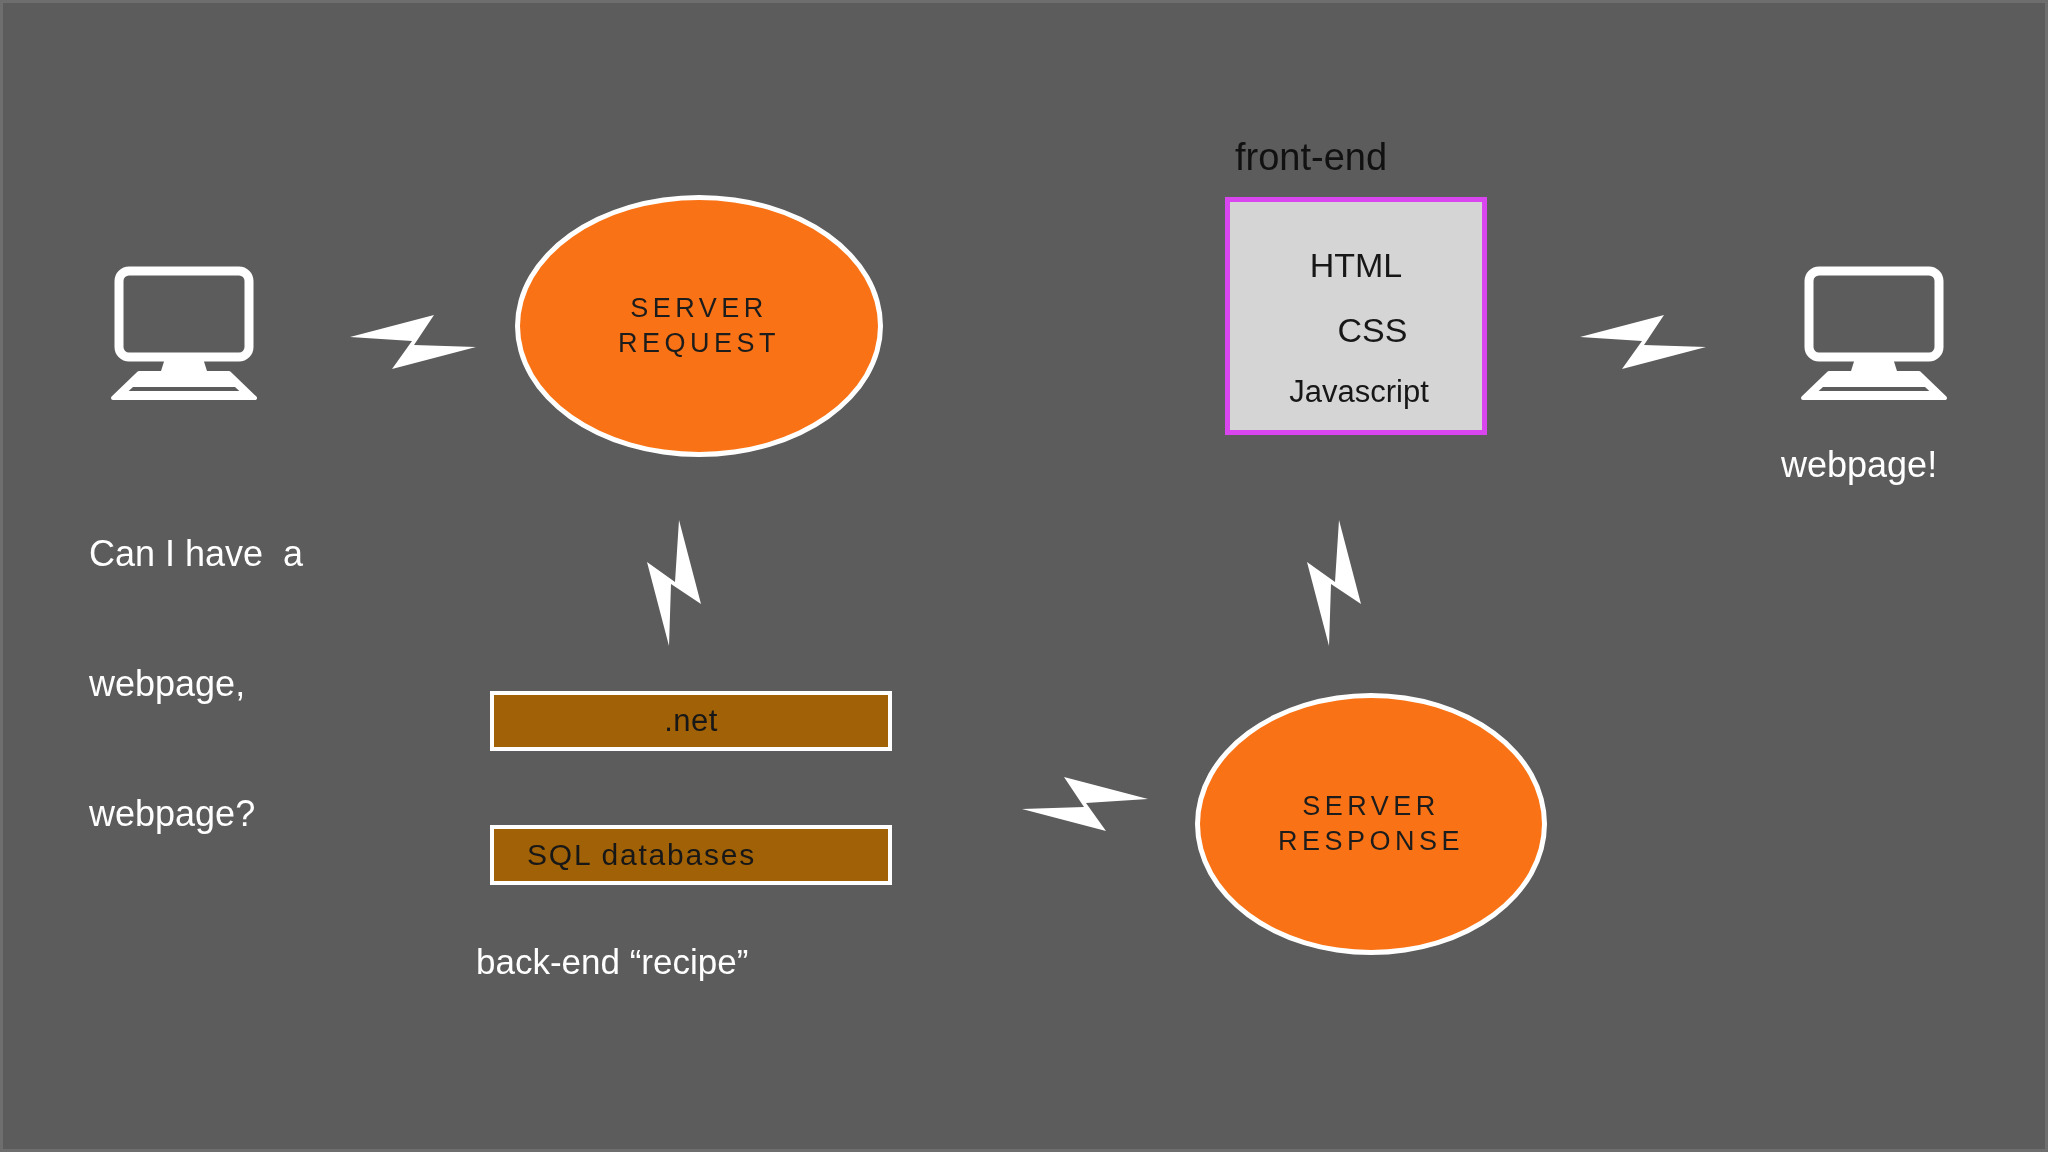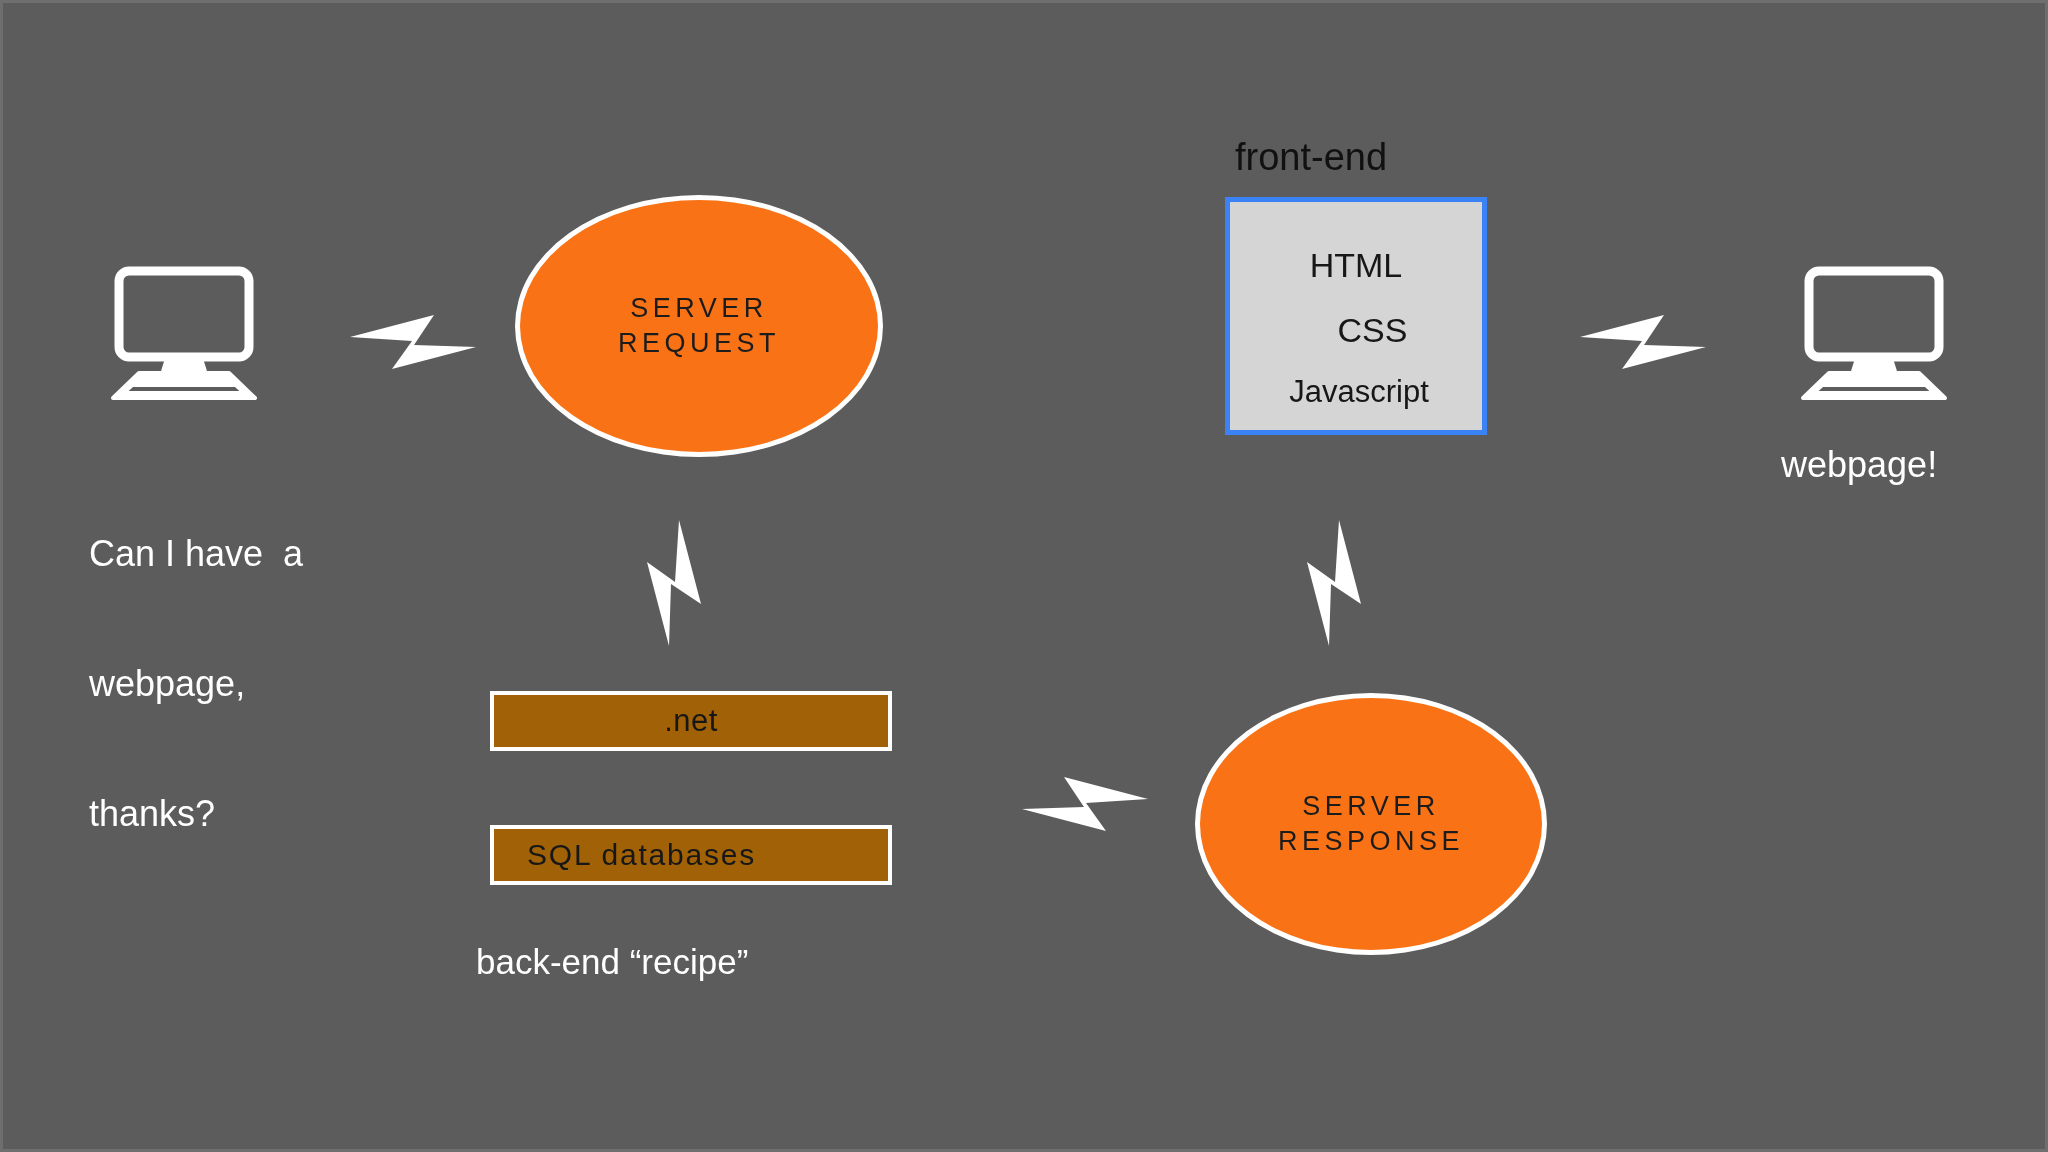--- a/index.html
+++ b/index.html
@@ -36,21 +36,21 @@
     color: #1c1c1c;
     font-size: 27px;
     letter-spacing: 4.5px;
     line-height: 1.28;
     text-align: center;
     white-space: nowrap;
   }
 
   .panel {
     background: #d5d5d5;
-    border: 5px solid #3b82f6;
+    border: 5px solid #d946ef;
     box-sizing: border-box;
   }
 
   .bar {
     background: #a16207;
     border: 4px solid #ffffff;
     box-sizing: border-box;
     display: flex;
     align-items: center;
   }
@@ -92,21 +92,21 @@
       <path d="M64 92 L98 92 L103 108 L59 108 Z" fill="#ffffff" stroke="#ffffff" stroke-width="3" stroke-linejoin="round"></path>
       <path d="M36 108 L126 108 L152 133 L10 133 Z" fill="#ffffff" stroke="#ffffff" stroke-width="4" stroke-linejoin="round"></path>
       <path d="M30 122 L132 122 L144 133 L18 133 Z" fill="#5c5c5c" stroke="#5c5c5c" stroke-width="0"></path>
       <path d="M22 126 L140 126 L146 133 L16 133 Z" fill="#ffffff"></path>
     </svg>
   </div>
 
   <div class="abs caption-white" style="left:86px; top:443px; width:330px;">
     <div>Can I have  a</div>
     <div>webpage,</div>
-    <div>thanks?</div>
+    <div>webpage?</div>
   </div>
 
   <div class="abs bolt" style="left:345px; top:308px; width:130px; height:62px;">
     <svg width="130" height="62" viewBox="0 0 130 62">
       <path d="M2 26 L86 4 L66 34 L128 36 L44 58 L64 30 Z" fill="#ffffff"></path>
     </svg>
   </div>
 
   <div class="abs ellipse" style="left:512px; top:192px; width:368px; height:262px;">
     <div class="line">SERVER</div>

